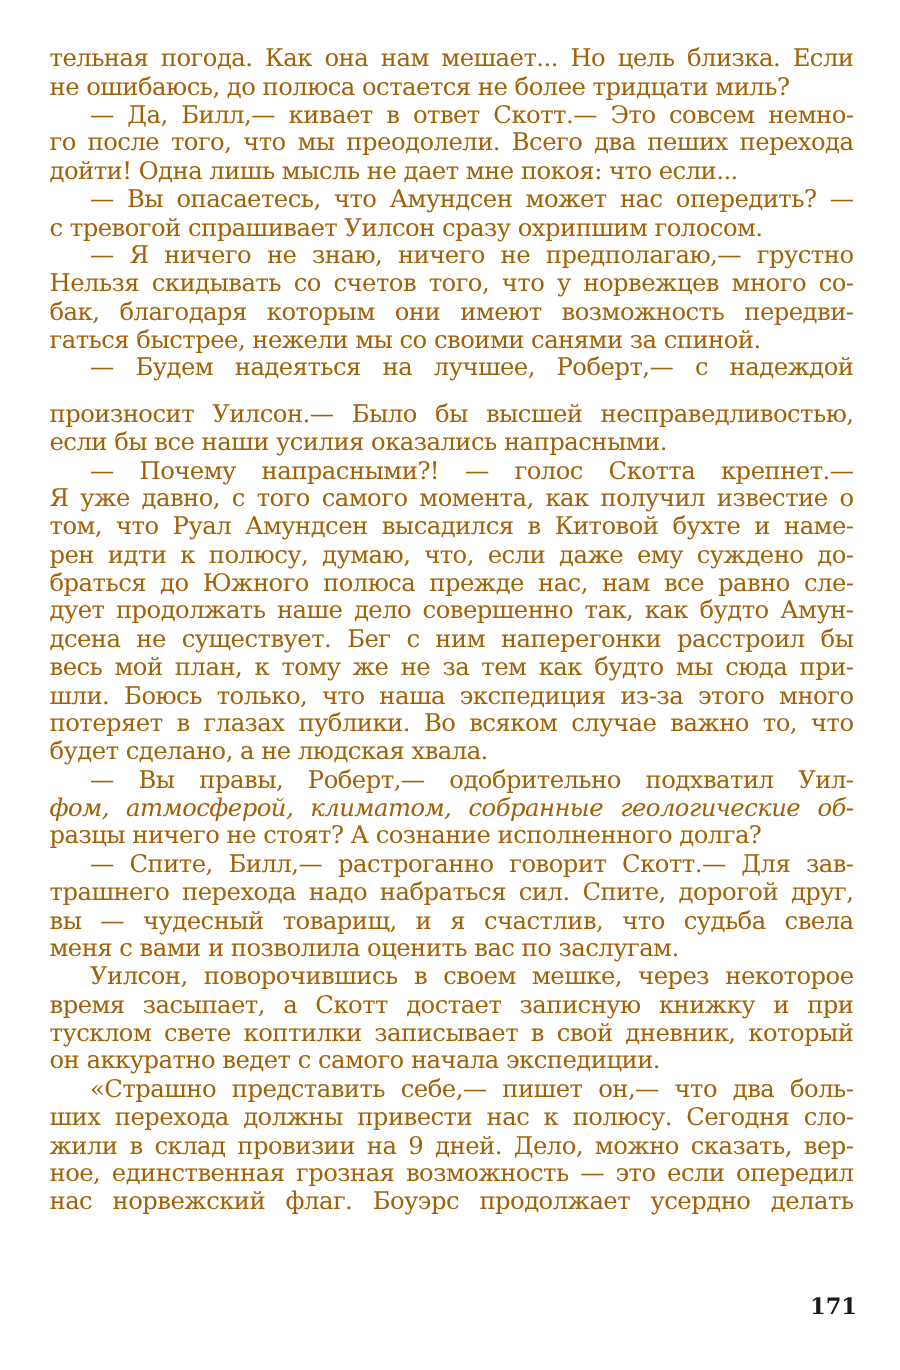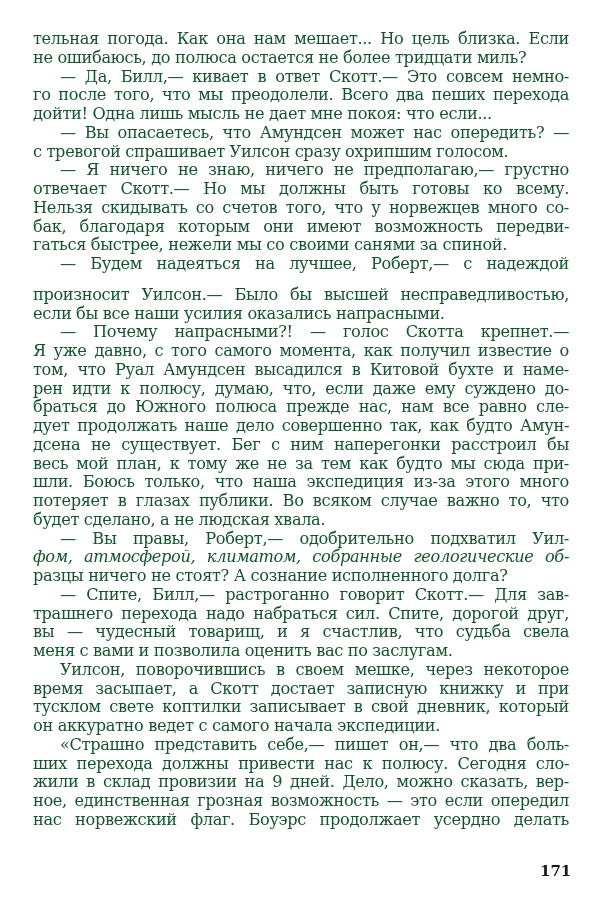--- a/index.html
+++ b/index.html
@@ -5,21 +5,21 @@
   html, body { margin: 0; padding: 0; background: #ffffff; }
   body { width: 600px; height: 913px; position: relative; overflow: hidden; }
   .page {
     position: absolute;
     left: 33px;
     top: 30px;
     width: 536px;
     font-family: "DejaVu Serif", "Liberation Serif", serif;
     font-size: 16.2px;
     line-height: 21.95px;
-    color: #14532d;
+    color: #a16207;
   }
   .line {
     display: block;
     white-space: nowrap;
     text-align: justify;
     text-align-last: justify;
     height: 21.95px;
     overflow: visible;
     letter-spacing: -0.35px;
   }
@@ -42,21 +42,20 @@
 
 <div class="page" id="page-body" style="line-height: 18.75px;">
     <span class="line" style="height: 18.75px;">тельная погода. Как она нам мешает... Но цель близка. Если</span>
     <span class="line last" style="height: 18.75px;">не ошибаюсь, до полюса остается не более тридцати миль?</span>
     <span class="line indent" style="height: 18.75px;">— Да, Билл,— кивает в ответ Скотт.— Это совсем немно-</span>
     <span class="line" style="height: 18.75px;">го после того, что мы преодолели. Всего два пеших перехода</span>
     <span class="line last" style="height: 18.75px;">дойти! Одна лишь мысль не дает мне покоя: что если...</span>
     <span class="line indent" style="height: 18.75px;">— Вы опасаетесь, что Амундсен может нас опередить? —</span>
     <span class="line last" style="height: 18.75px;">с тревогой спрашивает Уилсон сразу охрипшим голосом.</span>
     <span class="line indent" style="height: 18.75px;">— Я ничего не знаю, ничего не предполагаю,— грустно</span>
-    <span class="line" style="height: 18.75px;">отвечает Скотт.— Но мы должны быть готовы ко всему.</span>
     <span class="line" style="height: 18.75px;">Нельзя скидывать со счетов того, что у норвежцев много со-</span>
     <span class="line" style="height: 18.75px;">бак, благодаря которым они имеют возможность передви-</span>
     <span class="line last" style="height: 18.75px;">гаться быстрее, нежели мы со своими санями за спиной.</span>
     <span class="line indent" style="height: 18.75px;">— Будем надеяться на лучшее, Роберт,— с надеждой</span>
     <span class="line" style="height: 18.75px; margin-top: 12px;">произносит Уилсон.— Было бы высшей несправедливостью,</span>
     <span class="line last" style="height: 18.75px;">если бы все наши усилия оказались напрасными.</span>
     <span class="line indent" style="height: 18.75px;">— Почему напрасными?! — голос Скотта крепнет.—</span>
     <span class="line" style="height: 18.75px;">Я уже давно, с того самого момента, как получил известие о</span>
     <span class="line" style="height: 18.75px;">том, что Руал Амундсен высадился в Китовой бухте и наме-</span>
     <span class="line" style="height: 18.75px;">рен идти к полюсу, думаю, что, если даже ему суждено до-</span>

